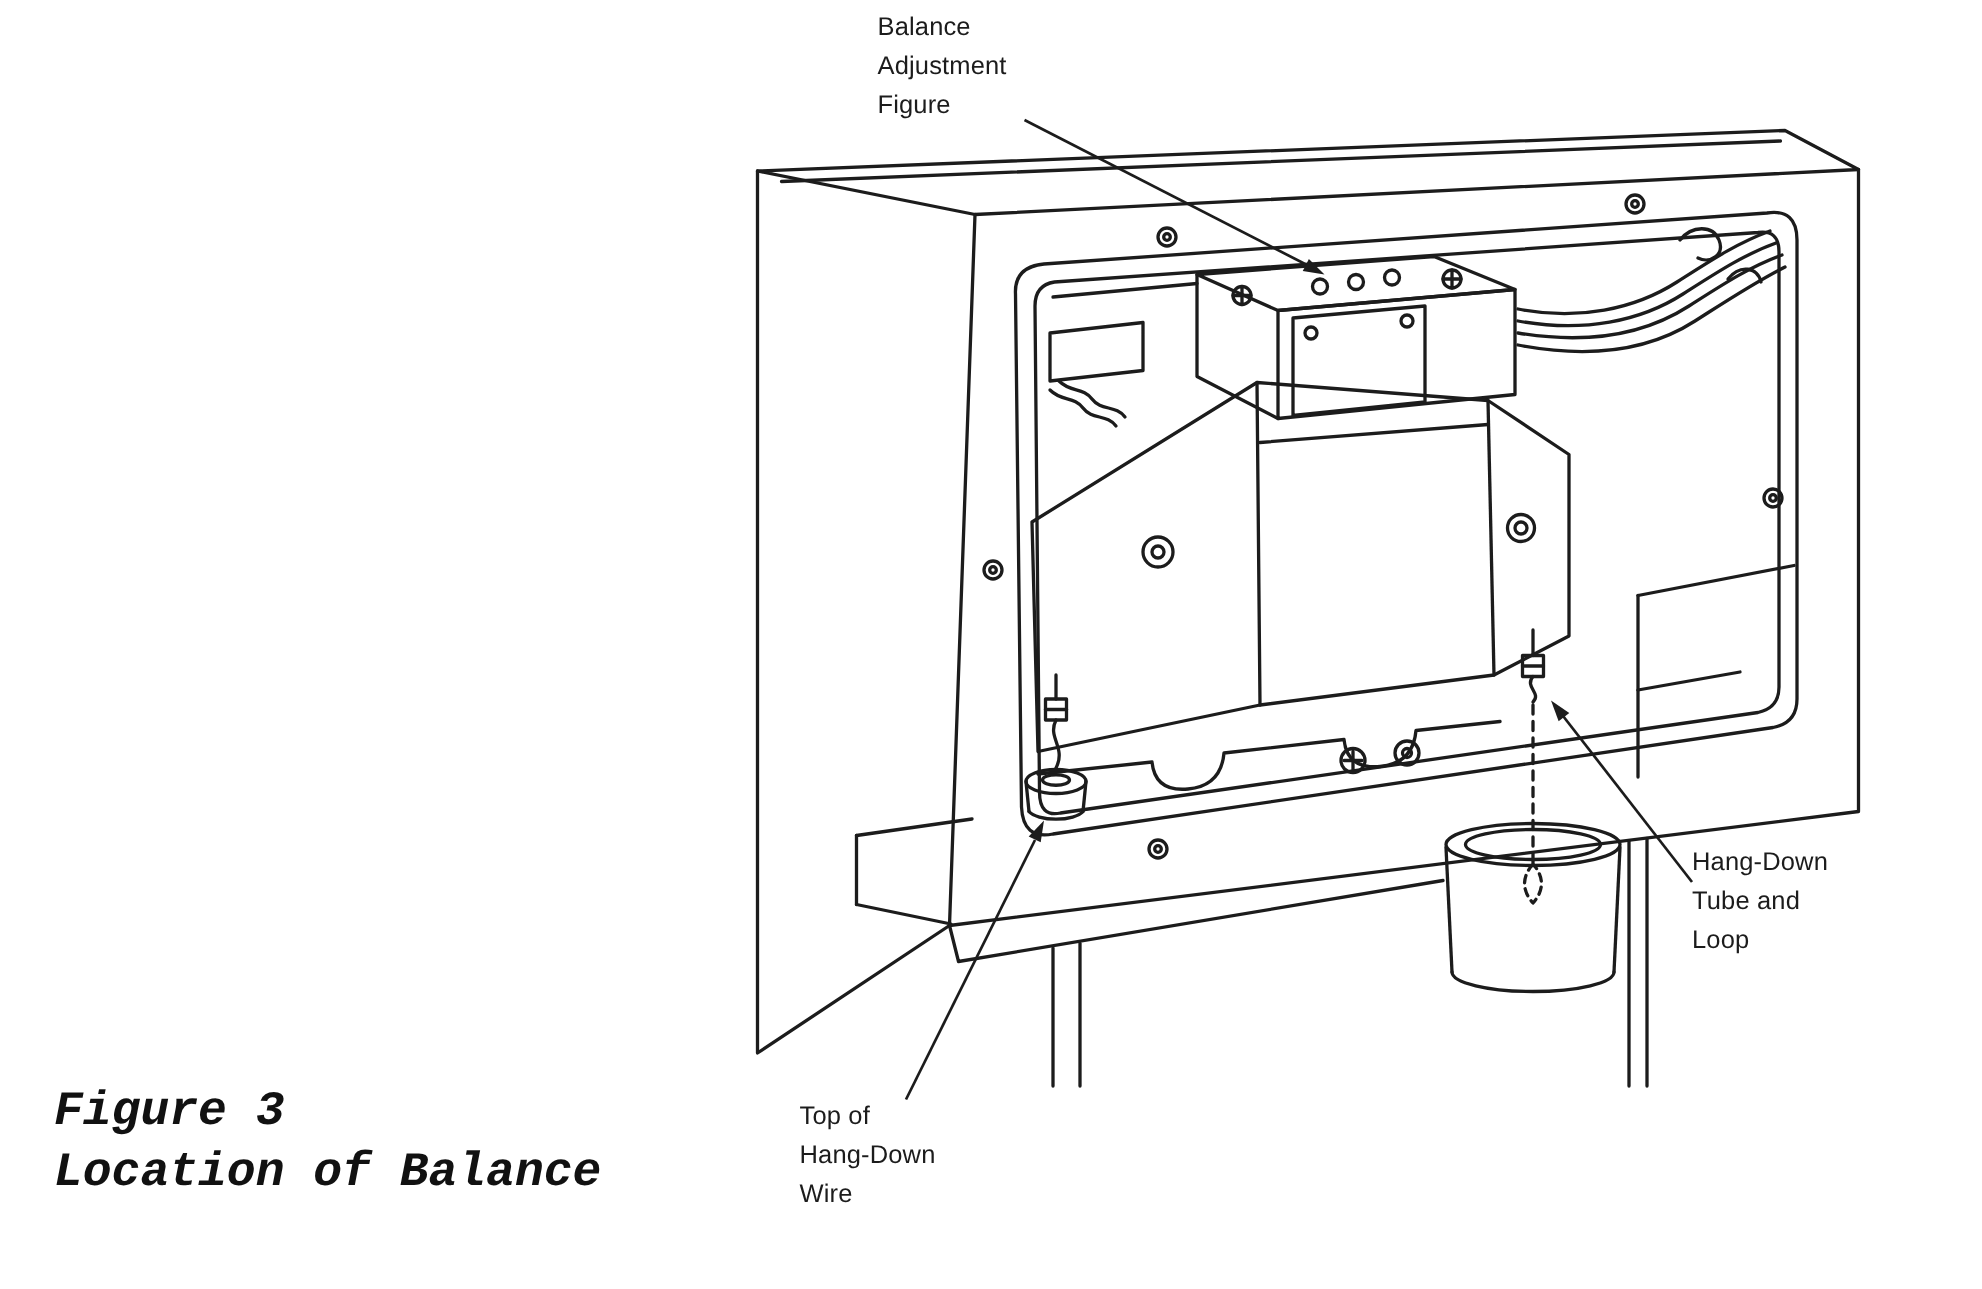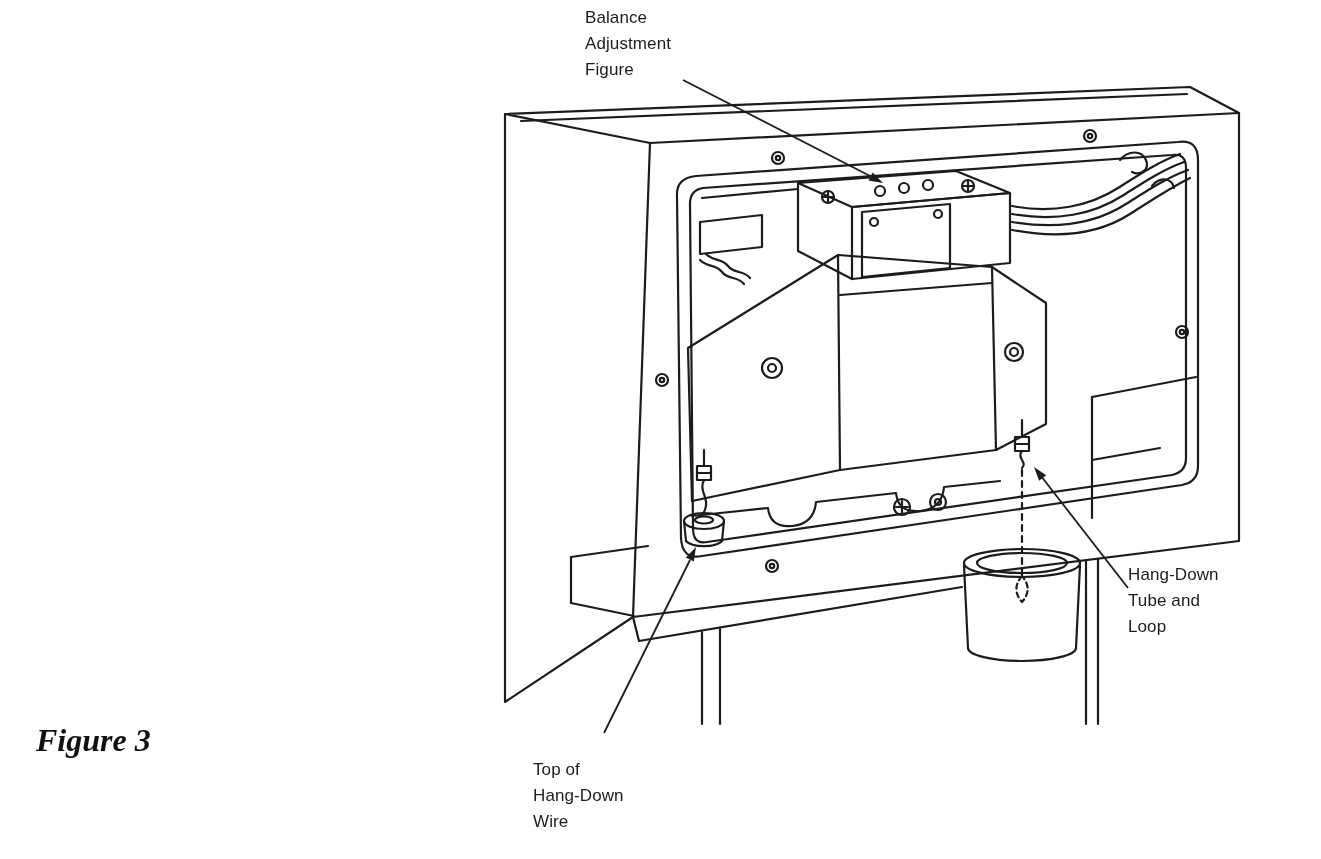--- a/index.html
+++ b/index.html
@@ -24,26 +24,26 @@
   .callout {
     position: absolute;
     font-size: 17px;
     line-height: 26px;
     letter-spacing: 0.1px;
     color: #1c1c1c;
     white-space: nowrap;
   }
   .callout-balance { left: 585px; top: 5px; }
   .callout-loop    { left: 1128px; top: 562px; }
-  .callout-tube    { left: 533px; top: 731px; margin-top: 26px; }
+  .callout-tube    { left: 533px; top: 731px; }
   .figure-caption {
     position: absolute;
     left: 36px;
     top: 720px;
-    font-family: Liberation Serif, serif;
+    font-family: Liberation Mono, monospace;
     font-style: italic;
     font-weight: bold;
     font-size: 32px;
     line-height: 41px;
     color: #111111;
     white-space: nowrap;
   }
 </style>
 </head>
 <body>
@@ -210,15 +210,16 @@
   </div>
 
   <div class="callout callout-tube">
     <div>Top of</div>
     <div>Hang-Down</div>
     <div>Wire</div>
   </div>
 
   <div class="figure-caption">
     <div>Figure 3</div>
+    <div>Location of Balance</div>
   </div>
 
 </div>
 
 </body></html>

